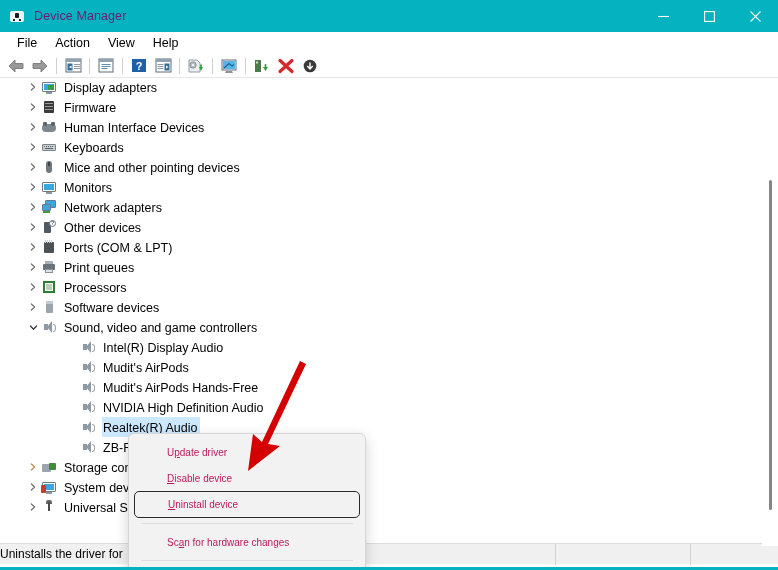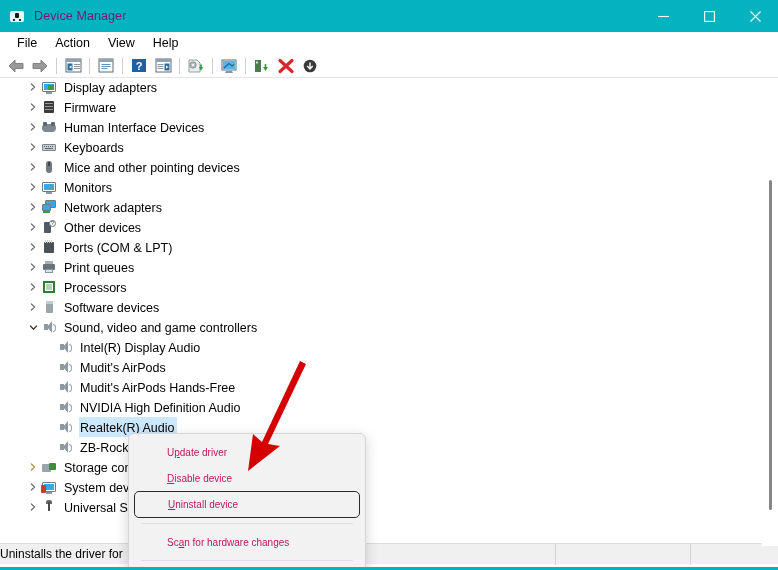--- a/index.html
+++ b/index.html
@@ -152,21 +152,21 @@
     margin-right: 6px;
     flex: 0 0 auto;
     position: relative;
   }
   .row .lbl {
     font-size: 12.5px;
     color: #000000;
     line-height: 16px;
   }
   .row.level1 { padding-left: 25px; }
-  .row.level2 { padding-left: 57px; }
+  .row.level2 { padding-left: 80px; }
   .row.selected .lblwrap {
     background: #cce8ff;
   }
   .lblwrap { padding: 1px 2px 1px 1px; }
 
   
   .scr {
     position: absolute;
     left: 1px; top: 3px;
     width: 14px; height: 10px;

